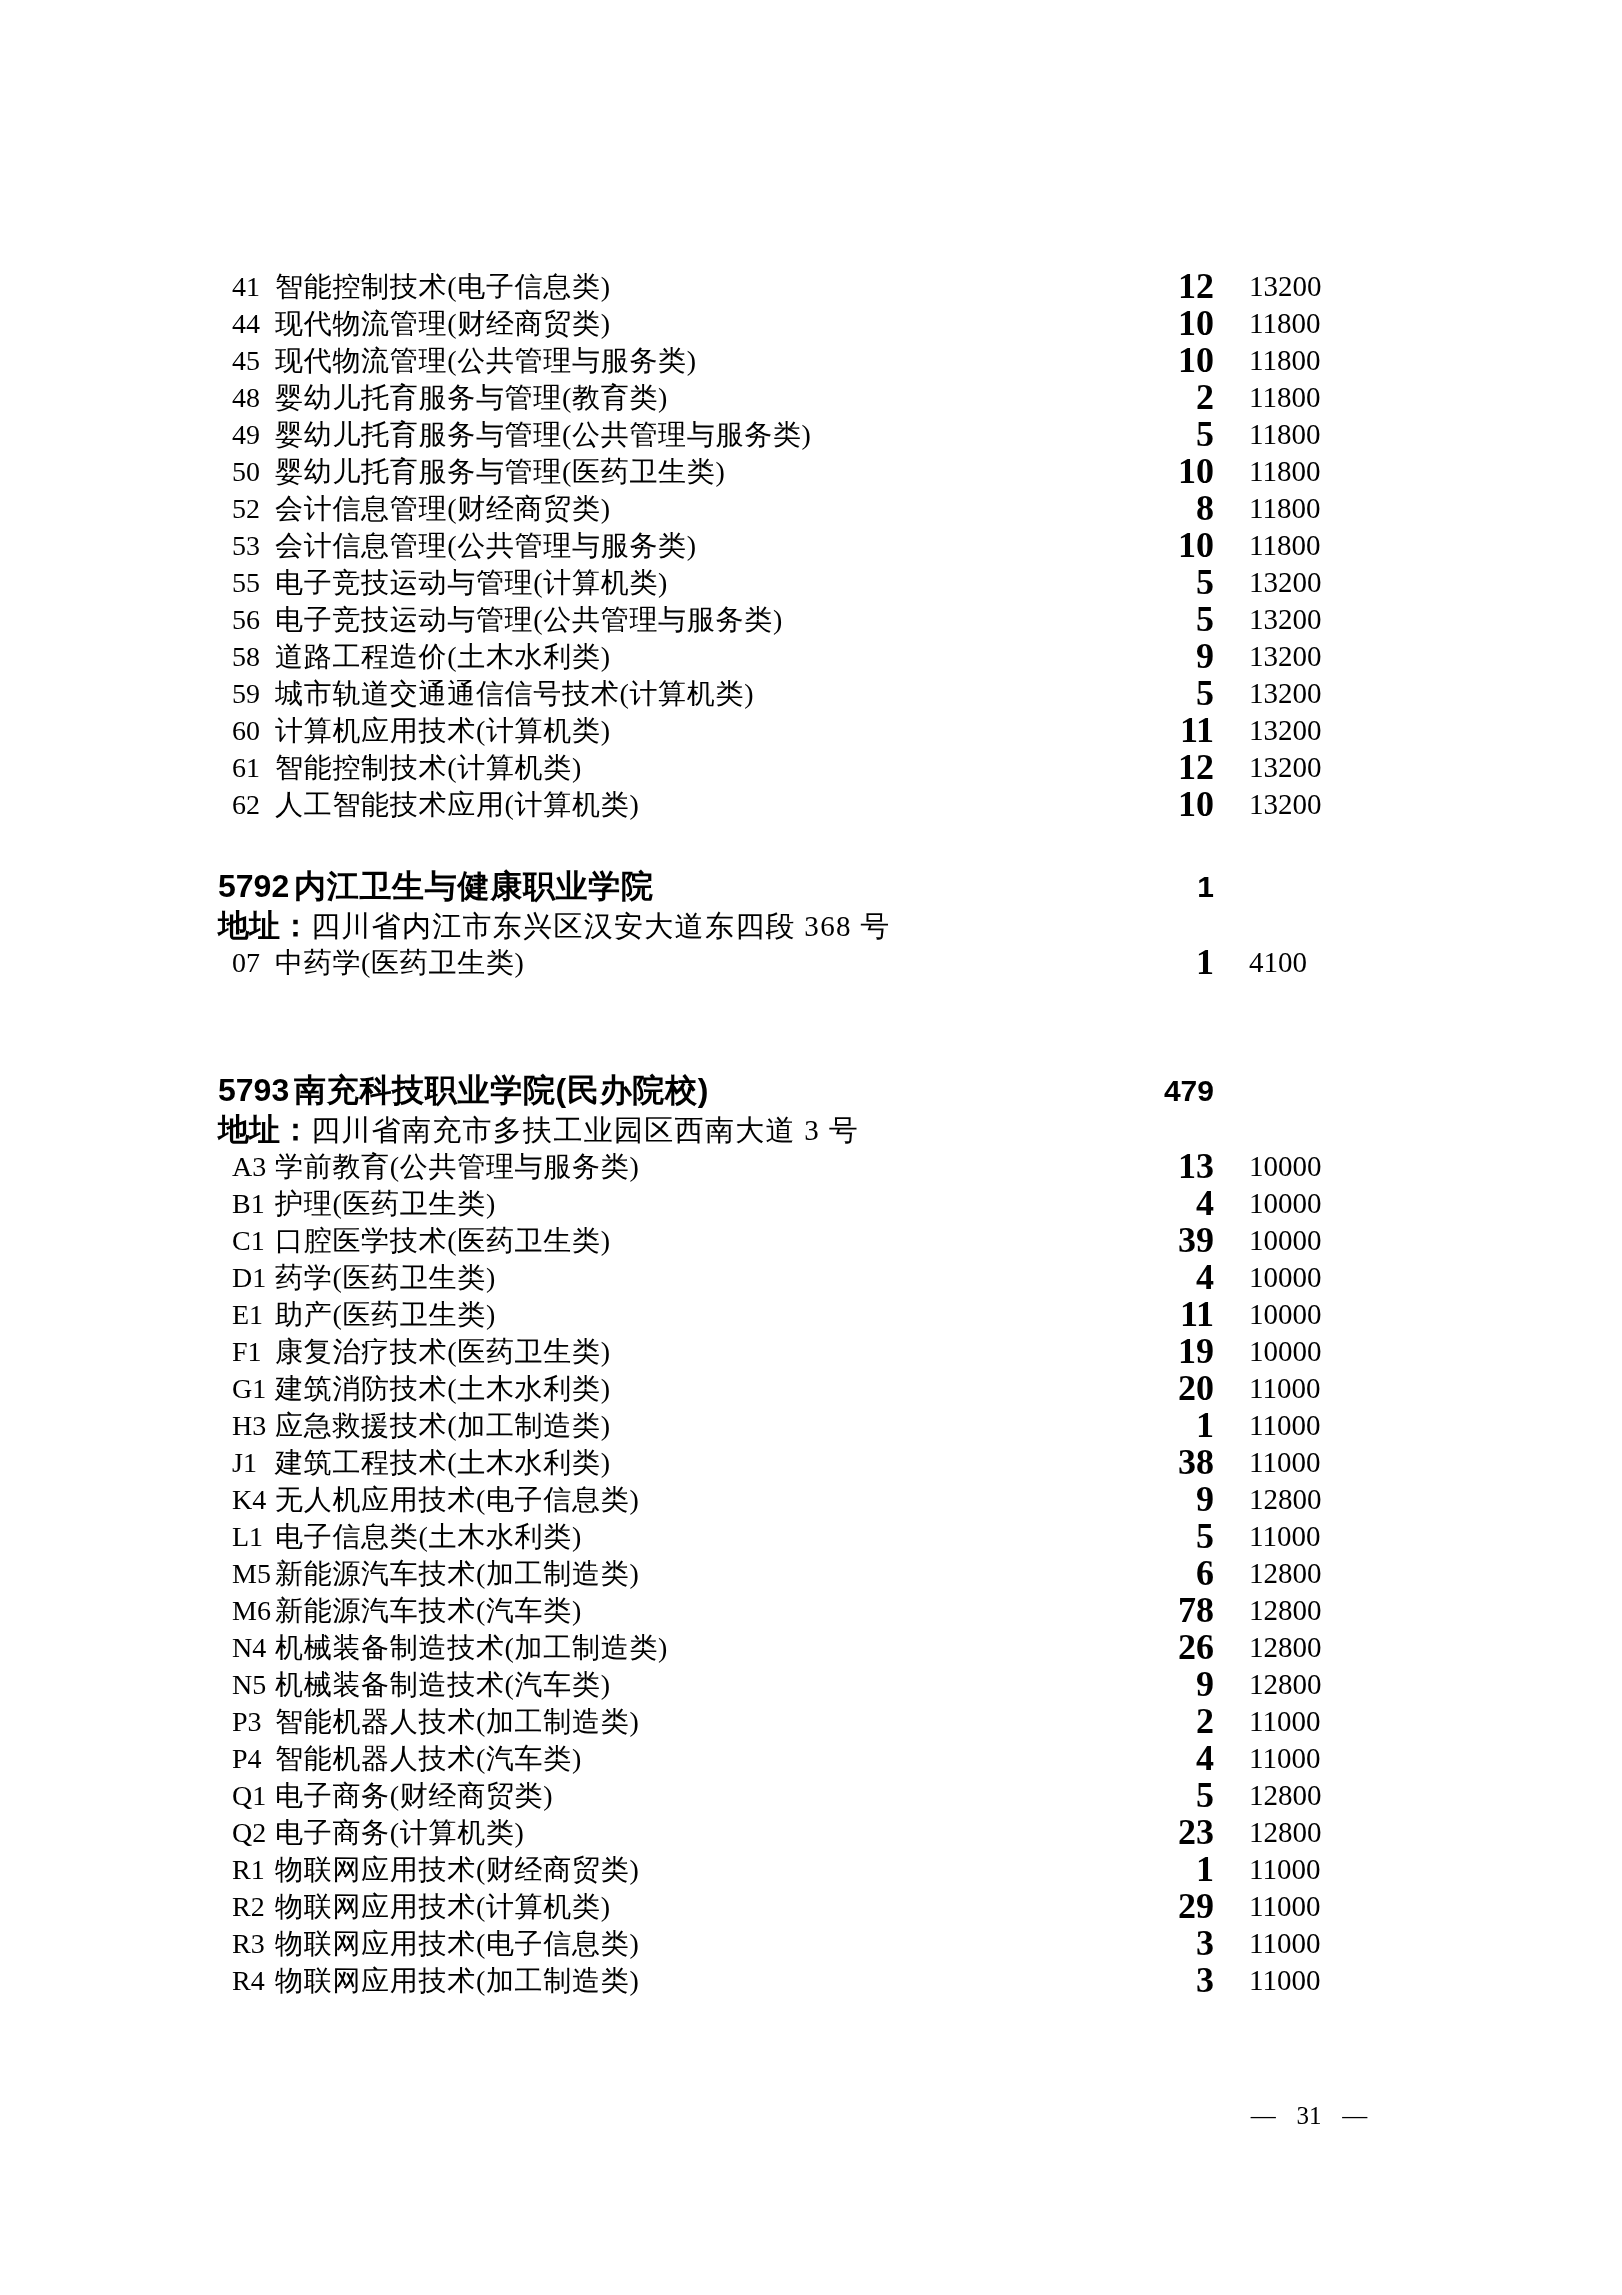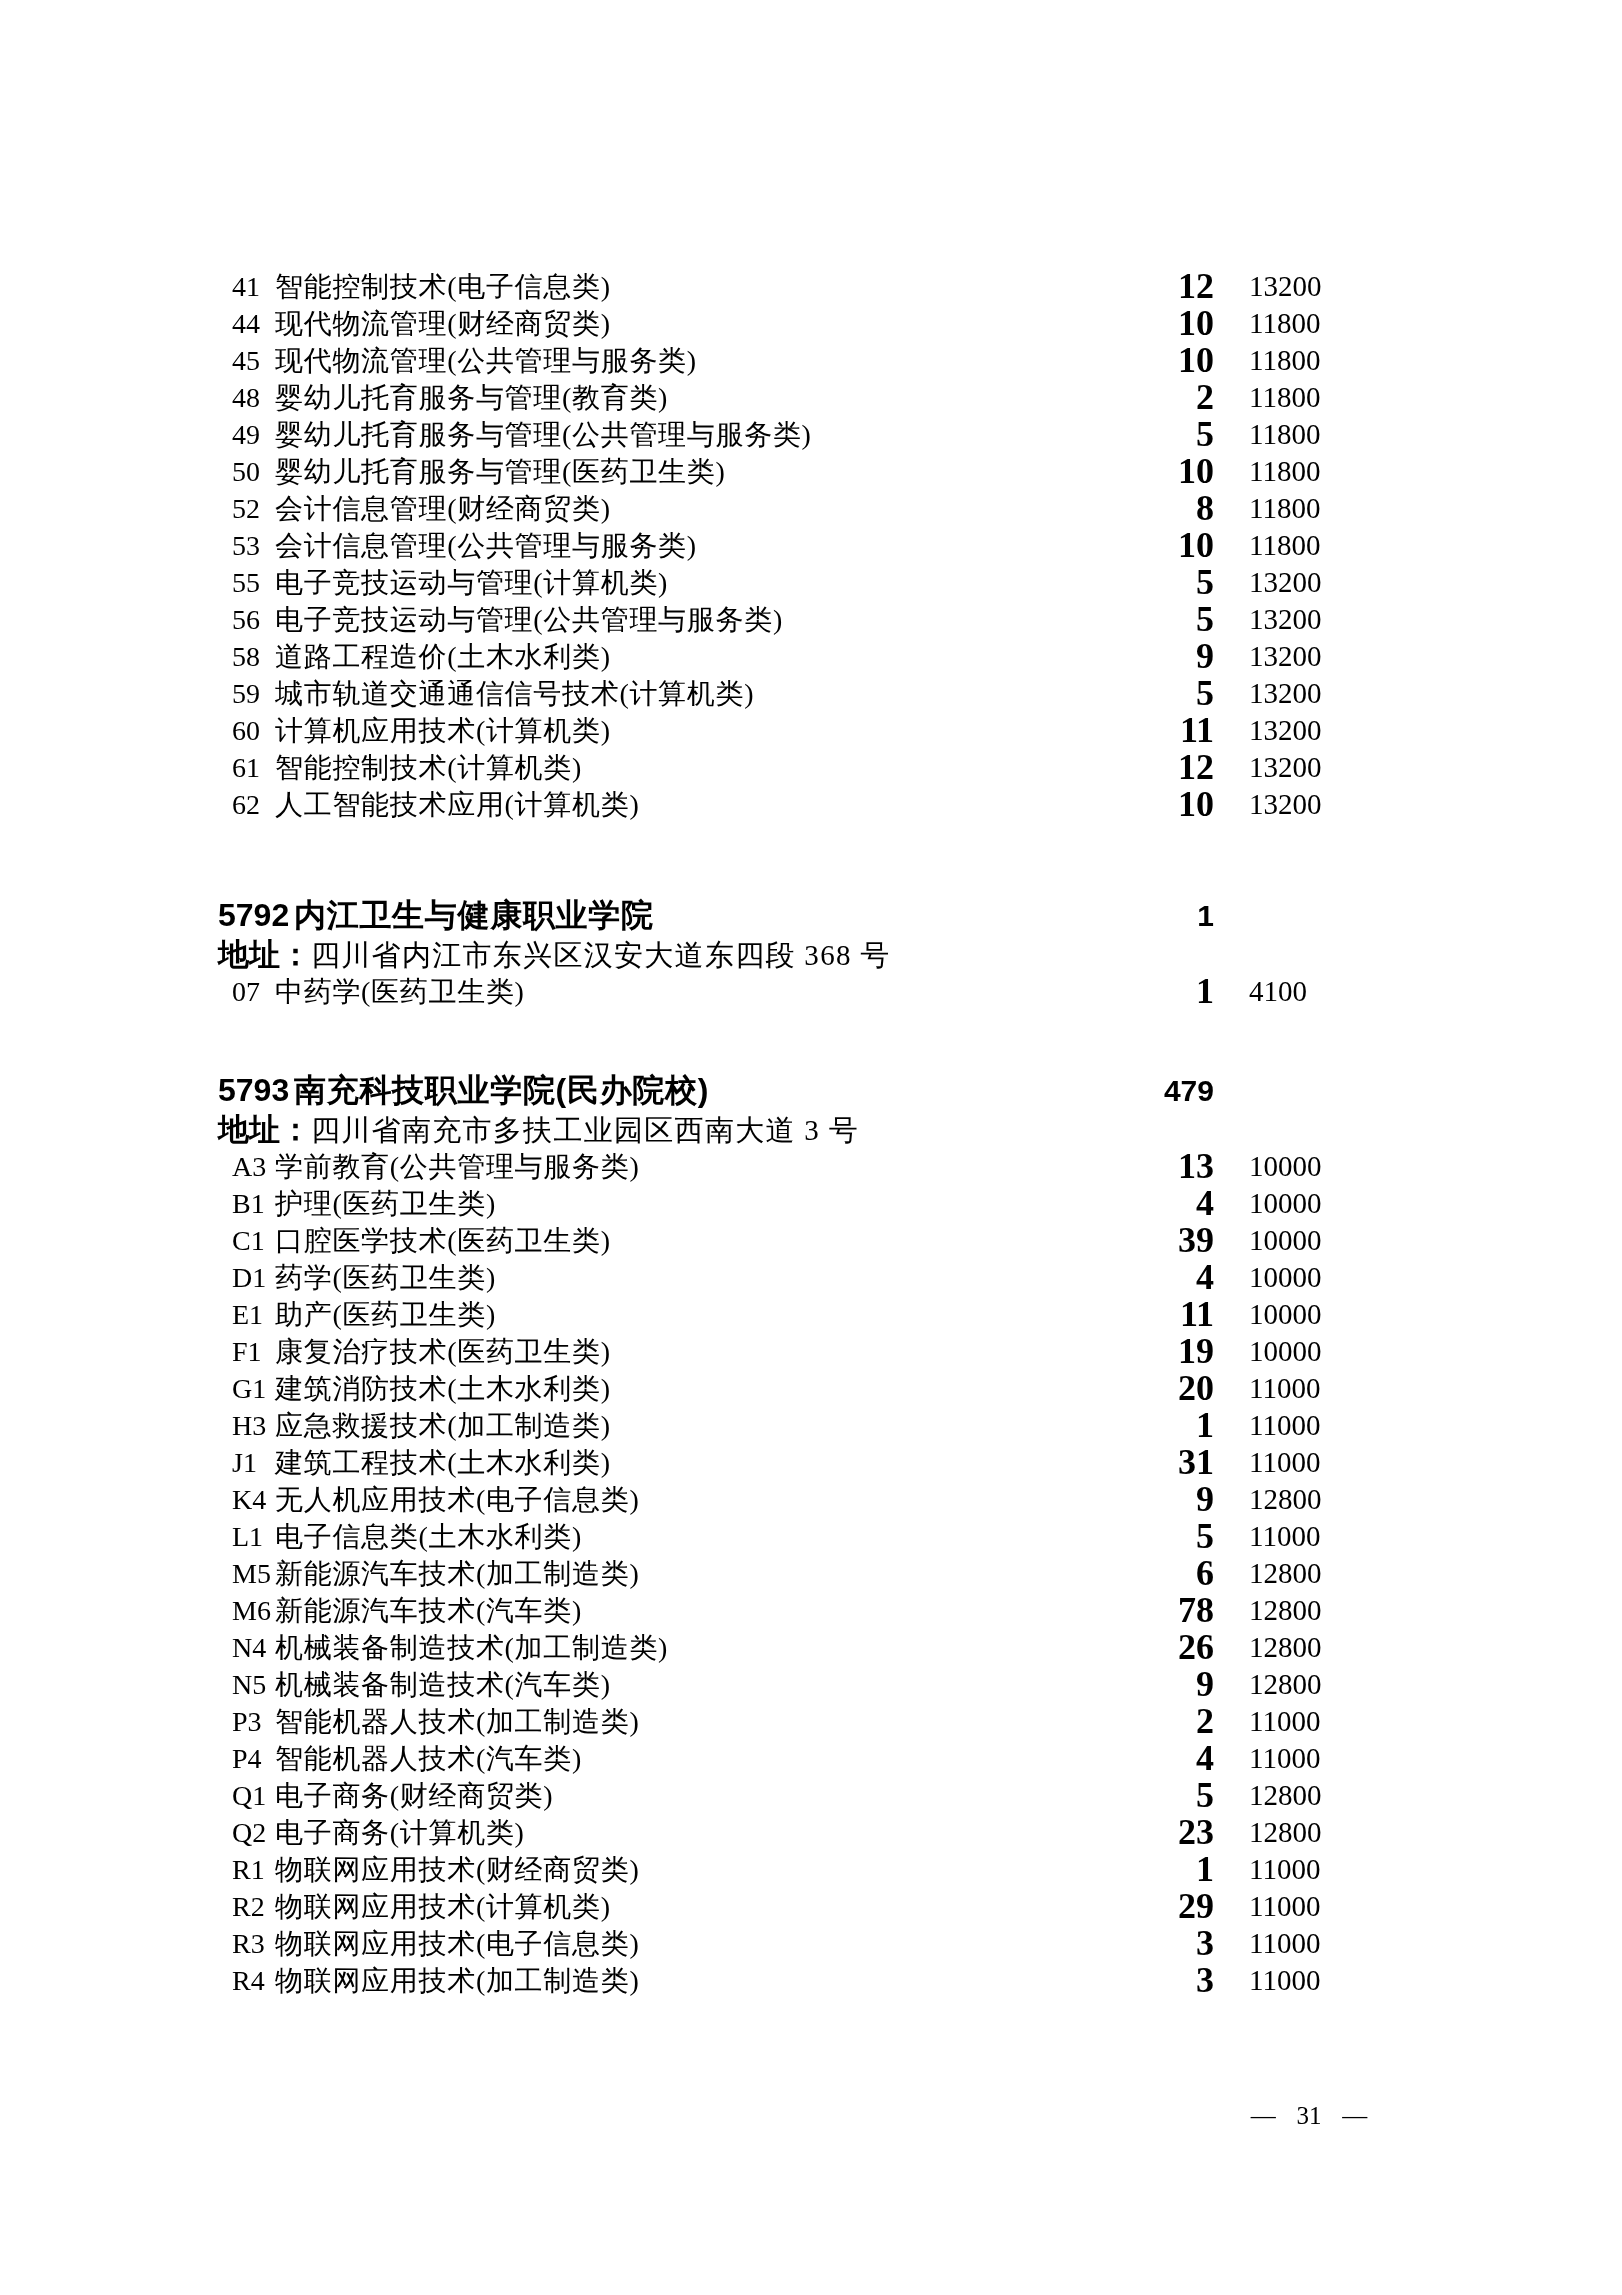--- a/index.html
+++ b/index.html
@@ -5,21 +5,21 @@
   html,body{margin:0;padding:0;background:#888;}
   .page{
     position:relative;
     width:1623px;height:2295px;
     background:#ffffff;color:#000000;
     font-family:"Liberation Serif","DejaVu Serif",serif;
     overflow:hidden;
   }
   .section{position:absolute;left:0;right:0;}
   #sec-0{top:268px;}
-  #sec-1{top:895px;}
+  #sec-1{top:866px;}
   #sec-2{top:1070px;}
 
   .sec-header{
     position:relative;height:41px;line-height:41px;
     font-family:"Liberation Sans","DejaVu Sans",sans-serif;
     font-weight:700;font-size:32px;
   }
   .sec-code{position:absolute;left:218px;}
   .sec-name{position:absolute;left:294px;letter-spacing:0.7px;}
   .sec-count{position:absolute;left:952px;width:262px;text-align:right;font-size:30px;}
@@ -219,21 +219,21 @@
         </div>
         <div class="row">
           <span class="col-code">H3</span>
           <span class="col-name">应急救援技术(加工制造类)</span>
           <span class="col-count">1</span>
           <span class="col-fee">11000</span>
         </div>
         <div class="row">
           <span class="col-code">J1</span>
           <span class="col-name">建筑工程技术(土木水利类)</span>
-          <span class="col-count">31</span>
+          <span class="col-count">38</span>
           <span class="col-fee">11000</span>
         </div>
         <div class="row">
           <span class="col-code">K4</span>
           <span class="col-name">无人机应用技术(电子信息类)</span>
           <span class="col-count">9</span>
           <span class="col-fee">12800</span>
         </div>
         <div class="row">
           <span class="col-code">L1</span>

